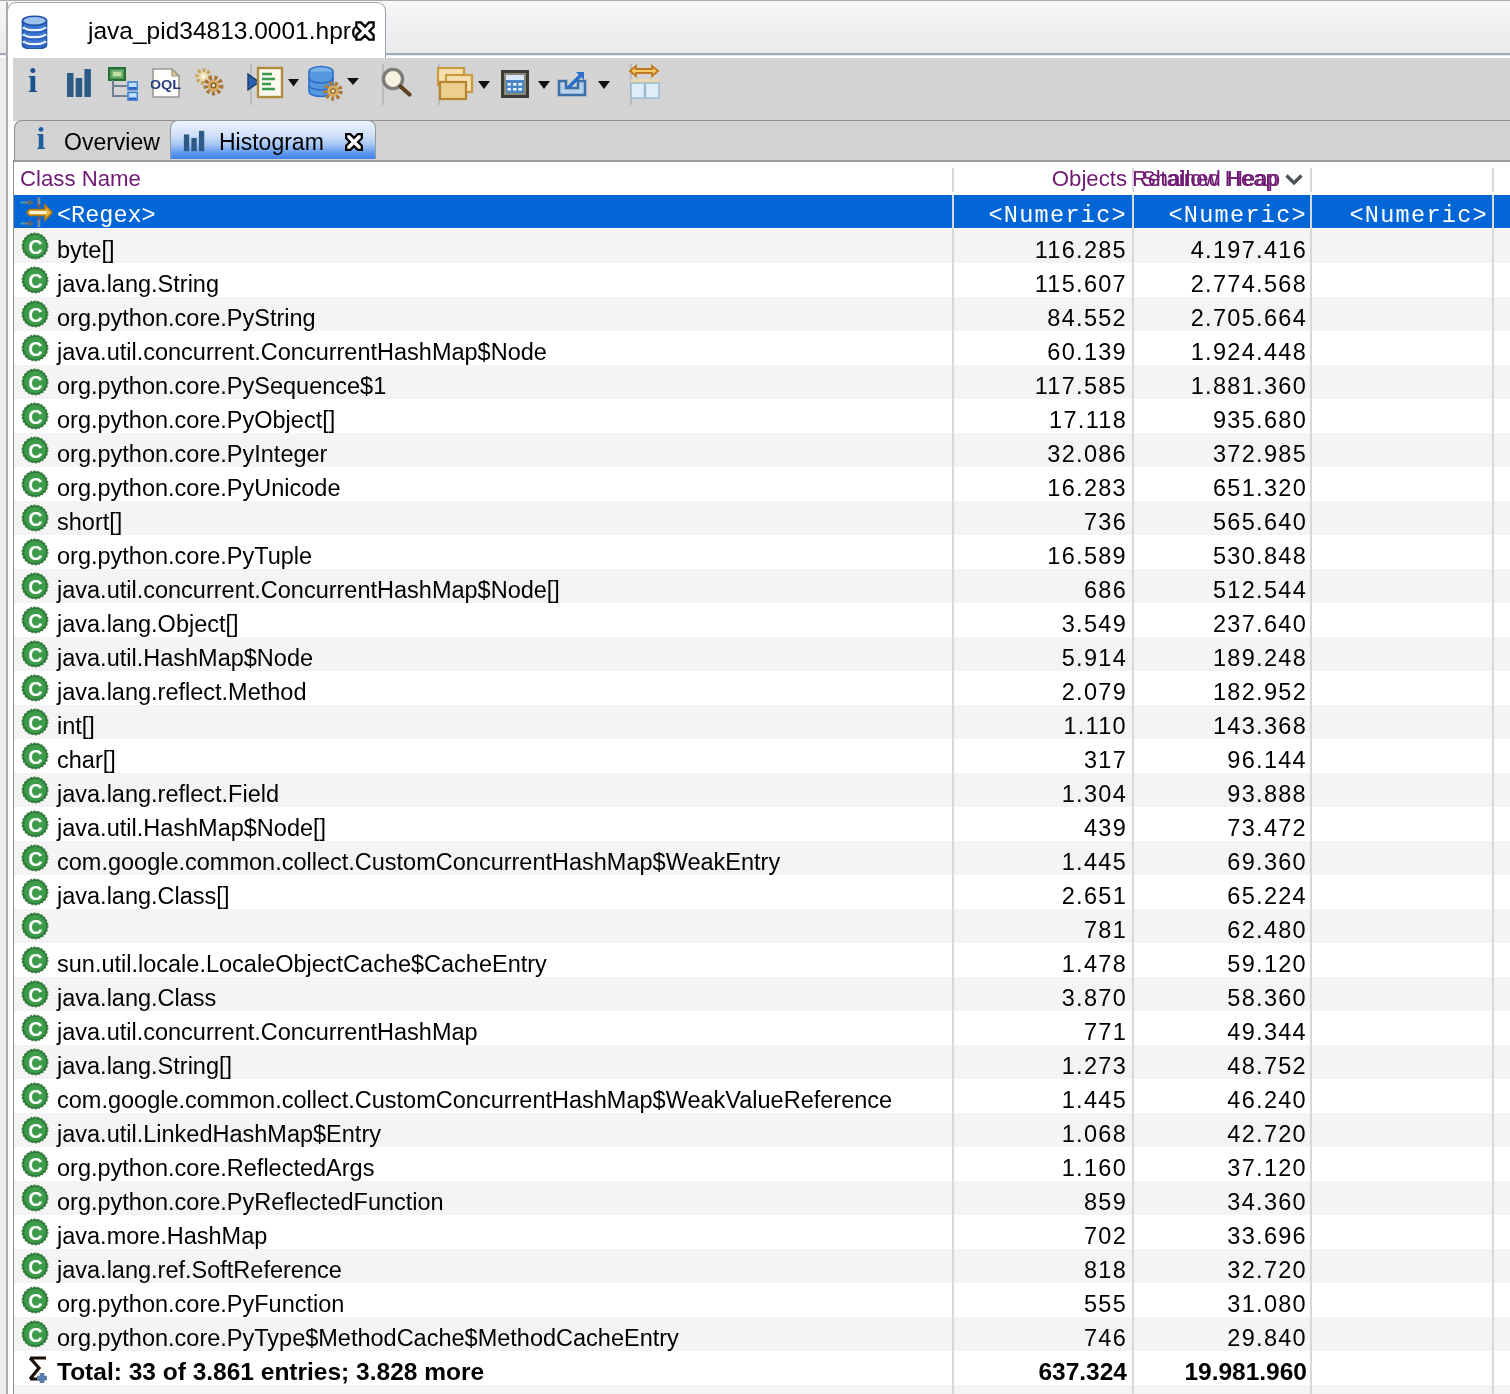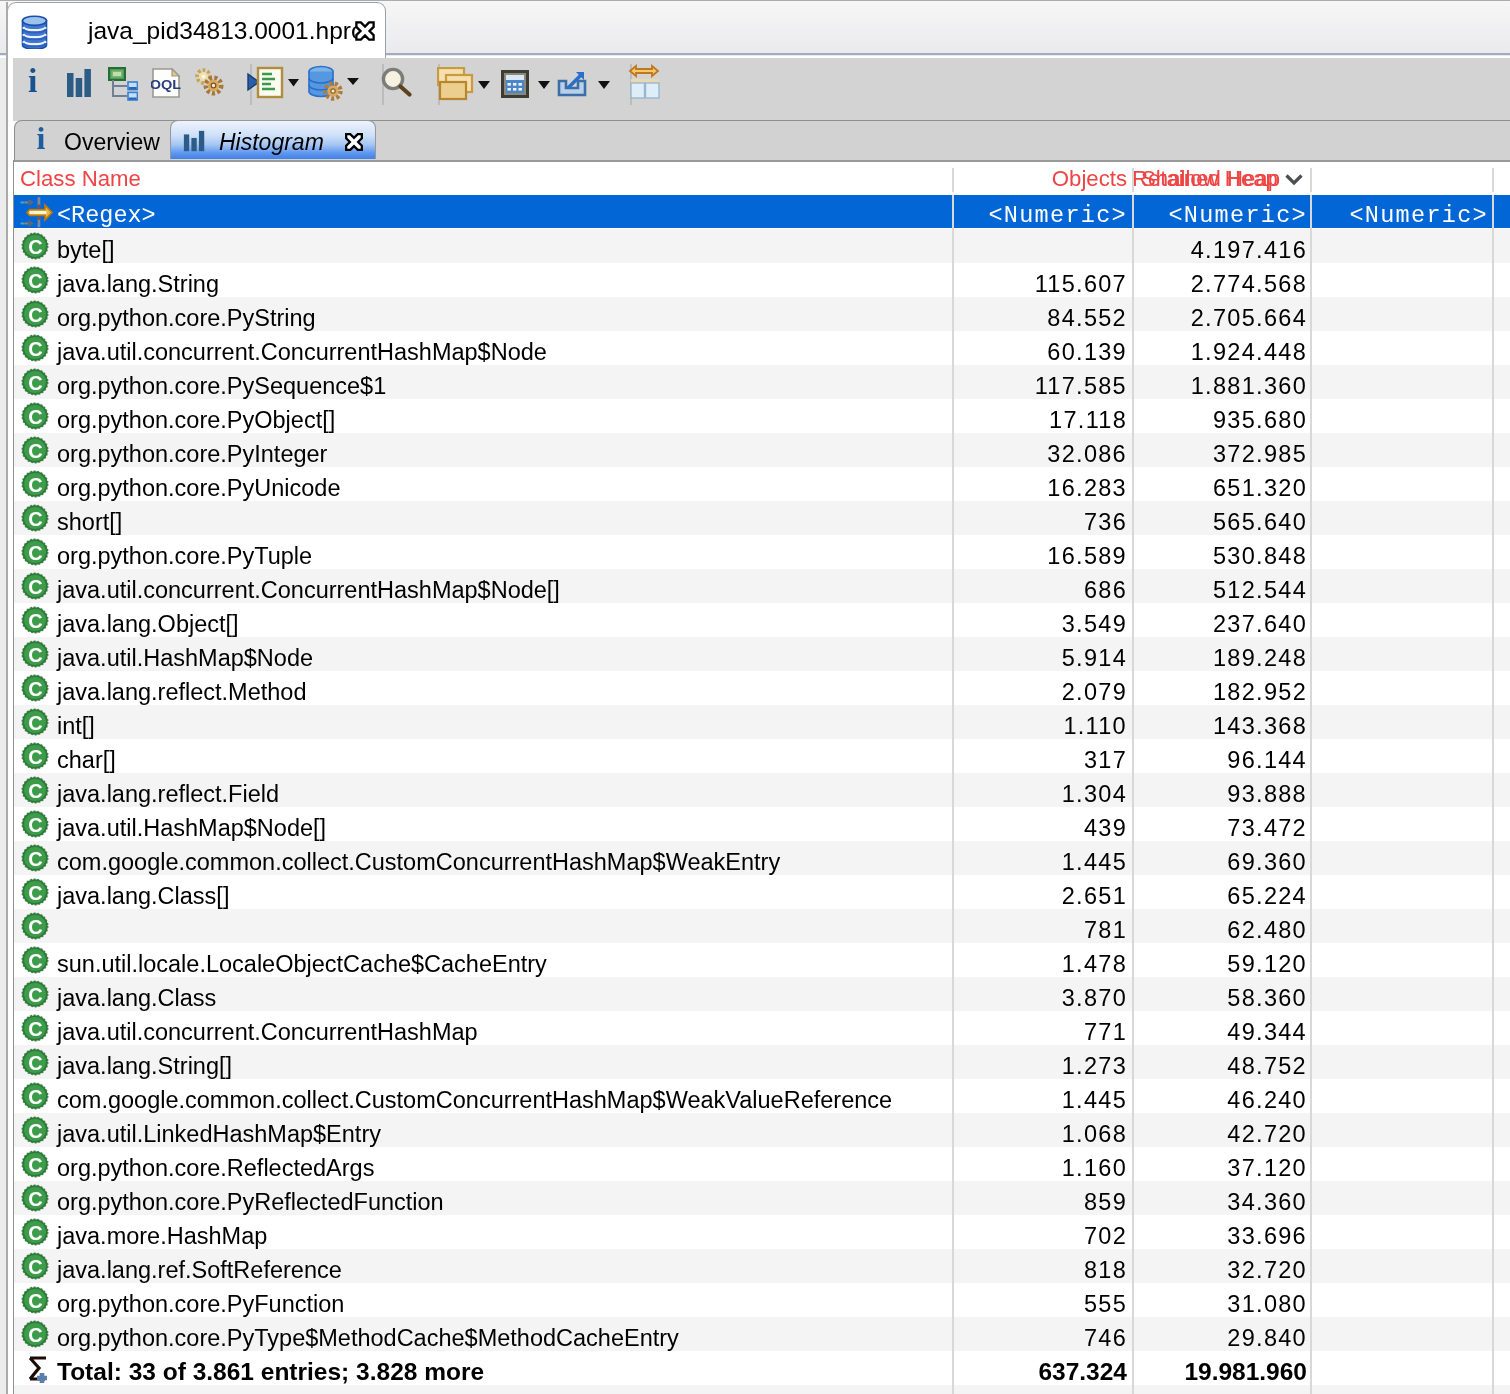--- a/index.html
+++ b/index.html
@@ -21,27 +21,27 @@
 .tsep { position:absolute; top:6px; width:1.5px; height:41px; background:#bcbcbc; }
 
 
 #subtabs { position:absolute; left:14px; top:120px; width:1496px; height:41.5px;
   background:#d2d2d2; border-top:1.5px solid #8f8f8f; border-left:1.5px solid #8f8f8f;
   border-bottom:2px solid #8f8f8f; border-top-left-radius:8px; }
 #tab-ov { position:absolute; left:0px; top:0px; width:155px; height:38px; }
 #tab-ov .lbl { position:absolute; left:49px; top:3px; line-height:37px; font-size:23px; color:#000; }
 #tab-hist { position:absolute; left:155px; top:-1.5px; width:206px; height:39.5px;
   background:linear-gradient(#edf4fd 0%, #cfe0f8 38%, #a6c6f4 62%, #5d96ee 85%, #3f82e9 100%);
-  border:1.5px solid #93989f; border-bottom:none; border-radius:8px 8px 0 0;font-style:italic; }
+  border:1.5px solid #93989f; border-bottom:none; border-radius:8px 8px 0 0; }
 #tab-hist .lbl { position:absolute; left:48px; top:3px; line-height:37px; font-size:23px; color:#000; }
 
 
 #table { position:absolute; left:13px; top:160px; width:1497px; height:1234px; background:#ffffff; overflow:hidden; }
 #thead { position:absolute; left:0; top:1.5px; width:1497px; height:33.5px; background:#ffffff; }
-#thead .h { position:absolute; top:-1px; line-height:36px; font-size:22.2px; color:#ef4444; white-space:nowrap; }
+#thead .h { position:absolute; top:-1px; line-height:36px; font-size:22.2px; color:#701a75; white-space:nowrap; }
 .hsep { position:absolute; top:6px; width:1.5px; height:24px; background:#d8d8d8; }
 .row { position:absolute; left:0; width:1497px; height:34px; }
 .row.odd { background:#f4f4f4; }
 .row.even { background:#ffffff; }
 .row.sel { background:#0366d6; height:32.5px;font-family:Liberation Mono, monospace; }
 .ic { position:absolute; left:8px; top:3px; width:30px; height:30px; }
 .cicon { display:block; }
 .cn { position:absolute; left:44px; top:4px; line-height:34px; font-size:23.5px; color:#000; white-space:nowrap; }
 .num { position:absolute; top:4px; line-height:34px; font-size:23.5px; color:#000; text-align:right; letter-spacing:1.3px; }
 .n1 { left:739px; width:375px; }
@@ -237,20 +237,21 @@
 
 <div class="row odd" style="top:69px">
         <div class="ic">
           <svg class="cicon" width="28" height="28" viewBox="0 0 28 28">
             <circle cx="14" cy="14" r="12.6" fill="none" stroke="#55855c" stroke-width="1.8" stroke-dasharray="2 1.6"></circle>
             <circle cx="14" cy="14" r="11.8" fill="#3d9c49" stroke="#2d7a38" stroke-width="1.8"></circle>
             <text x="14.5" y="21.5" text-anchor="middle" font-family="Liberation Sans, sans-serif" font-size="20" font-weight="bold" fill="#ffffff">C</text>
           </svg>
         </div>
         <div class="cn">byte[]</div>
+        <div class="num n1">116.285</div>
         <div class="num n2">4.197.416</div>
       </div>
 <div class="row even" style="top:103px">
         <div class="ic">
           <svg class="cicon" width="28" height="28" viewBox="0 0 28 28">
             <circle cx="14" cy="14" r="12.6" fill="none" stroke="#55855c" stroke-width="1.8" stroke-dasharray="2 1.6"></circle>
             <circle cx="14" cy="14" r="11.8" fill="#3d9c49" stroke="#2d7a38" stroke-width="1.8"></circle>
             <text x="14.5" y="21.5" text-anchor="middle" font-family="Liberation Sans, sans-serif" font-size="20" font-weight="bold" fill="#ffffff">C</text>
           </svg>
         </div>

